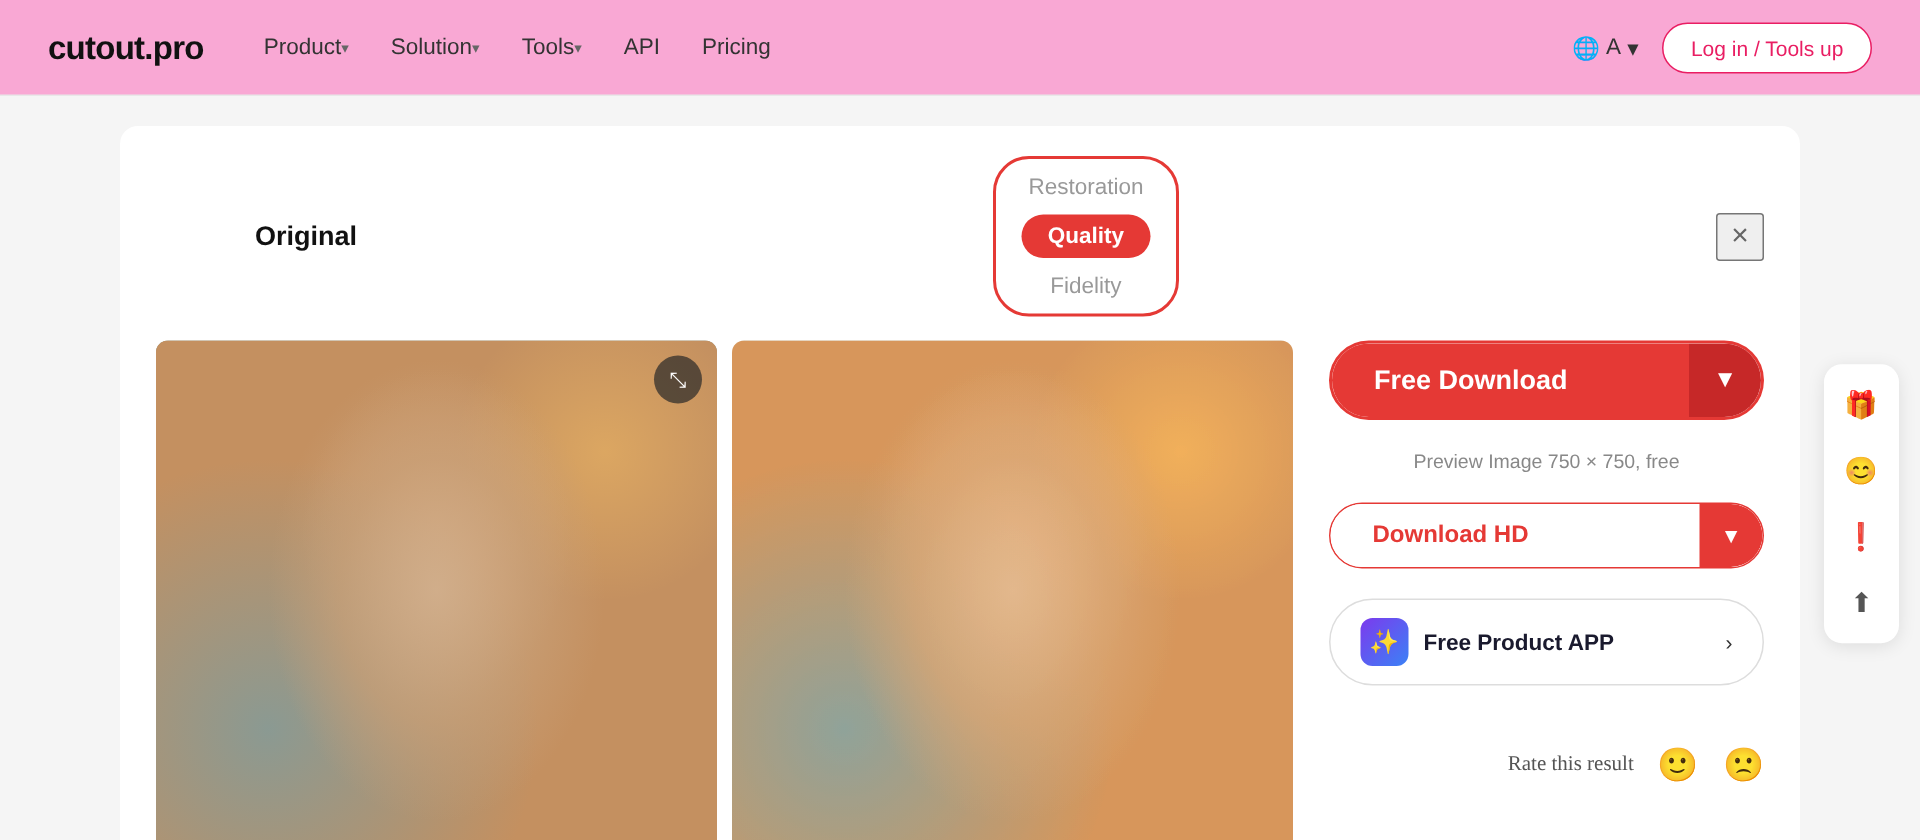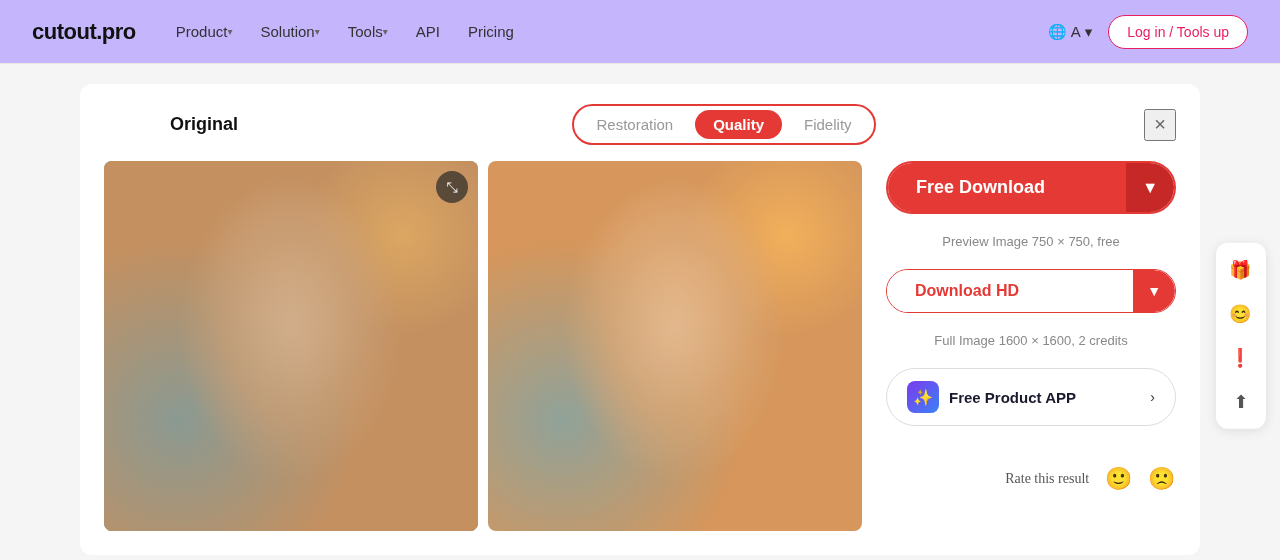--- a/index.html
+++ b/index.html
@@ -1,20 +1,20 @@
 <!DOCTYPE html>
 <html><head>
   <meta charset="utf-8">
   <style>
     * { margin: 0; padding: 0; box-sizing: border-box; }
     body { font-family: -apple-system, BlinkMacSystemFont, 'Segoe UI', sans-serif; background: #f5f5f5; width: 1280px; height: 560px; overflow: hidden; }
 
     
     .navbar {
-      background: #c4b5fd;
+      background: #f9a8d4;
       border-bottom: 1px solid #e8e8e8;
       height: 64px;
       display: flex;
       align-items: center;
       padding: 0 32px;
       position: relative;
       z-index: 10;
     }
     .logo {
       font-size: 22px;
@@ -94,20 +94,21 @@
 
     
     .tab-group {
       display: flex;
       align-items: center;
       border: 2px solid #e53935;
       border-radius: 24px;
       padding: 4px;
       gap: 4px;
       background: #fff;
+      flex-direction: column;
     }
     .tab-item {
       padding: 6px 18px;
       border-radius: 20px;
       font-size: 15px;
       cursor: pointer;
       color: #999;
     }
     .tab-item.active {
       background: #e53935;
@@ -421,21 +422,20 @@
           </button>
         </div>
         <div class="preview-text">Preview Image 750 × 750, free</div>
 
         <div class="download-hd-wrap">
           <button class="download-hd-btn">Download HD</button>
           <button class="download-hd-arrow">
             <span>▼</span>
           </button>
         </div>
-        <div class="hd-text">Full Image 1600 × 1600, 2 credits</div>
 
         <div class="enhancer-btn">
           <div class="enhancer-icon">✨</div>
           <span class="enhancer-label">Free Product APP</span>
           <span class="enhancer-chevron">›</span>
         </div>
 
         <div class="rate-row">
           <span class="rate-label">Rate this result</span>
           <span class="rate-icon">🙂</span>

